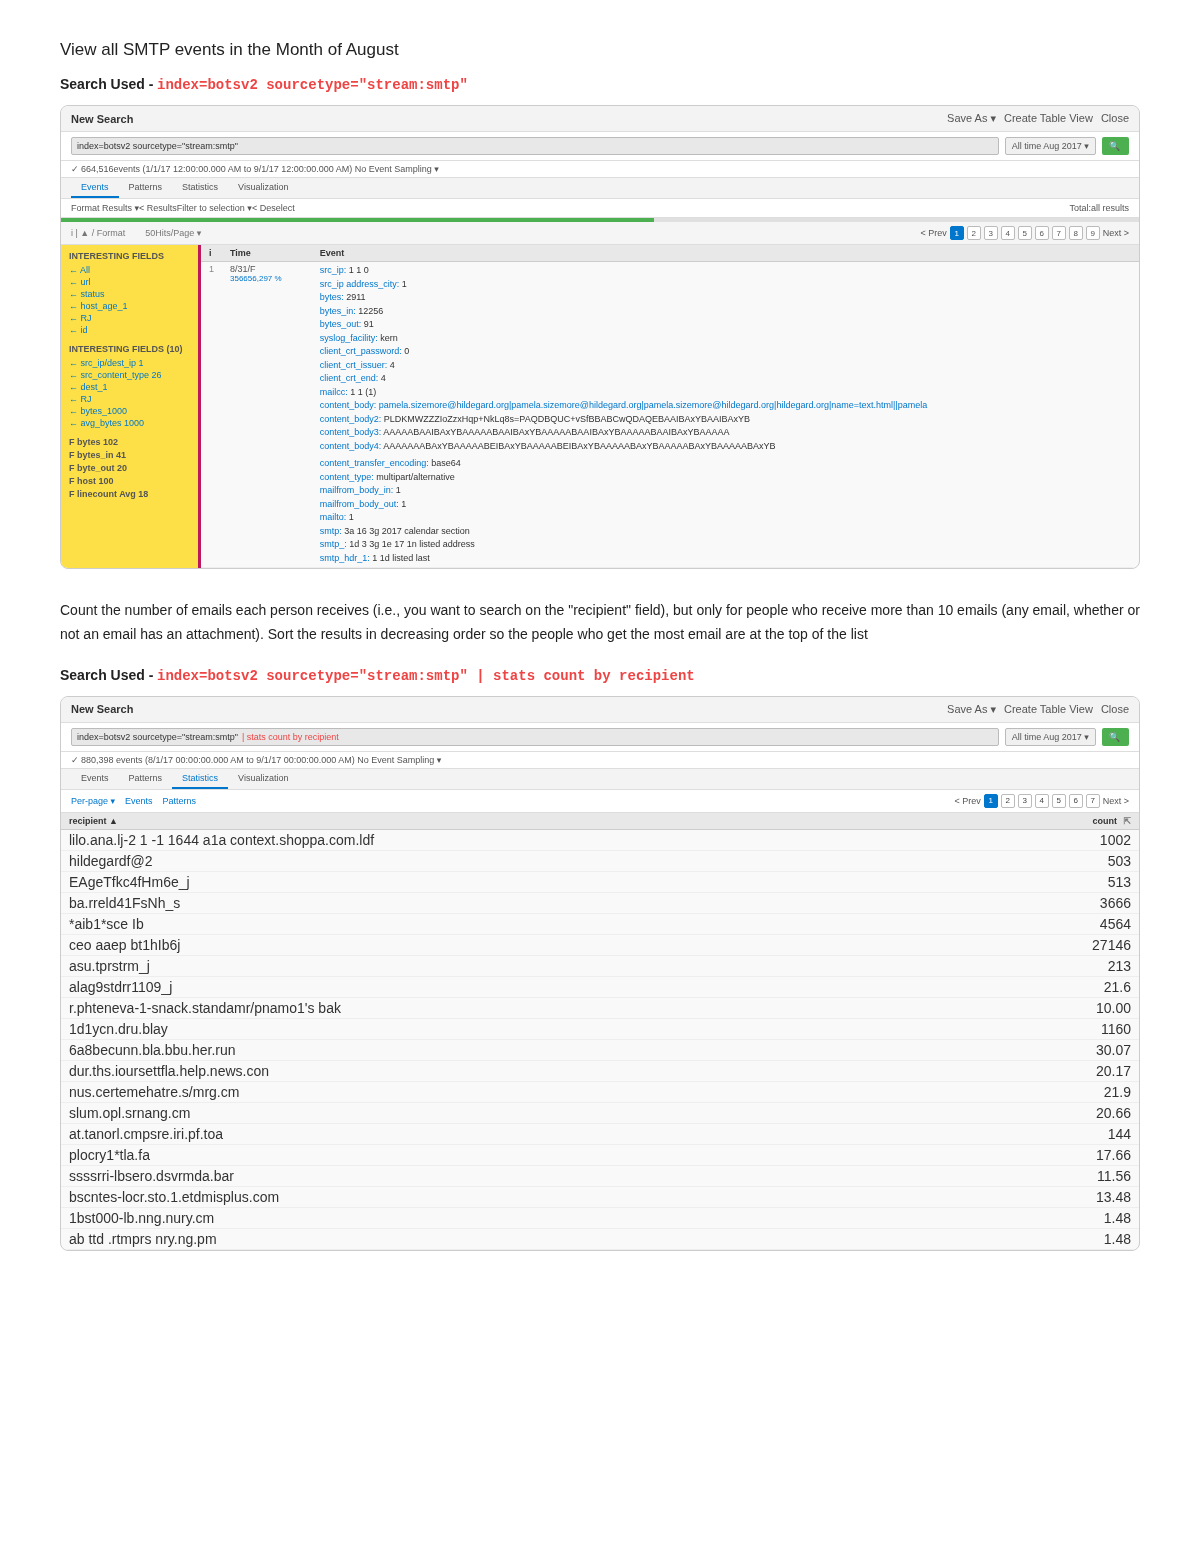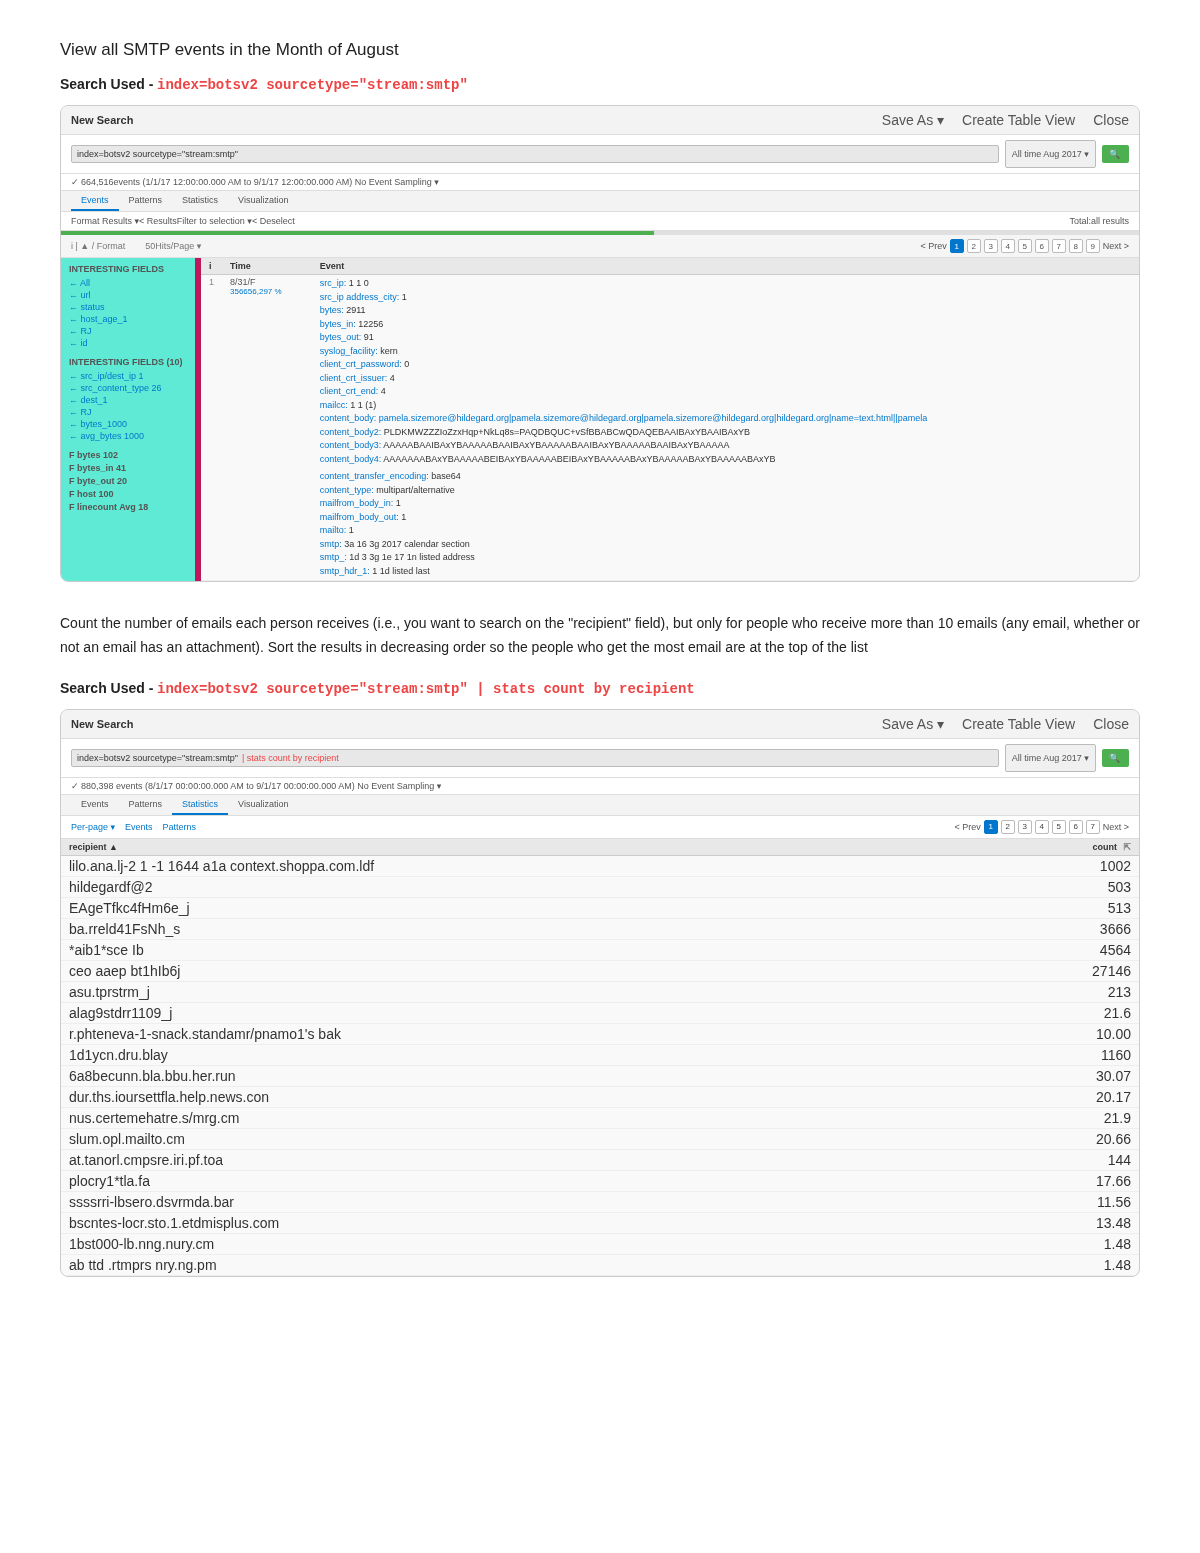--- a/index.html
+++ b/index.html
@@ -33,22 +33,22 @@
     }
 
     .splunk-header-title {
       font-size: 11px;
       font-weight: bold;
       color: #333;
     }
 
     .splunk-header-actions {
       display: flex;
-      gap: 18px;
-      font-size: 14px;
+      gap: 8px;
+      font-size: 11px;
       color: #555;
       justify-content: center;
     }
 
     .splunk-search-bar {
       display: flex;
       align-items: center;
       padding: 5px 10px;
       border-bottom: 1px solid #ddd;
       background: #fff;
@@ -77,21 +77,21 @@
       cursor: pointer;
     }
 
     .splunk-time-range {
       font-size: 9px;
       color: #555;
       background: #f0f0f0;
       border: 1px solid #bbb;
       border-radius: 2px;
       padding: 2px 6px;
-      height: 28px;
+      height: 18px;
       display: flex;
       align-items: center;
       white-space: nowrap;
     }
 
     .splunk-tabs {
       display: flex;
       gap: 0;
       border-bottom: 1px solid #ddd;
       background: #f3f3f3;
@@ -221,22 +221,22 @@
     }
 
     .splunk-event-detail span.field-value {
       color: #333;
       margin-top: 44px;
     }
 
     .splunk-sidebar {
       width: 140px;
       min-width: 140px;
-      background: #5eead4;
-      border-right: 6px solid #be185d;
+      background: #fde047;
+      border-right: 3px solid #be185d;
       padding: 6px 8px;
       font-size: 9px;
     }
 
     .splunk-sidebar-section {
       margin-bottom: 8px;
     }
 
     .splunk-sidebar-section-title {
       font-weight: bold;
@@ -586,21 +586,21 @@
     </tr>
         <tr>
       <td class="recipient-link">dur.ths.ioursettfla.help.news.con</td>
       <td class="count-cell">20.17</td>
     </tr>
         <tr>
       <td class="recipient-link">nus.certemehatre.s/mrg.cm</td>
       <td class="count-cell">21.9</td>
     </tr>
         <tr>
-      <td class="recipient-link">slum.opl.mailto.cm</td>
+      <td class="recipient-link">slum.opl.srnang.cm</td>
       <td class="count-cell">20.66</td>
     </tr>
         <tr>
       <td class="recipient-link">at.tanorl.cmpsre.iri.pf.toa</td>
       <td class="count-cell">144</td>
     </tr>
         <tr>
       <td class="recipient-link">plocry1*tla.fa</td>
       <td class="count-cell">17.66</td>
     </tr>

